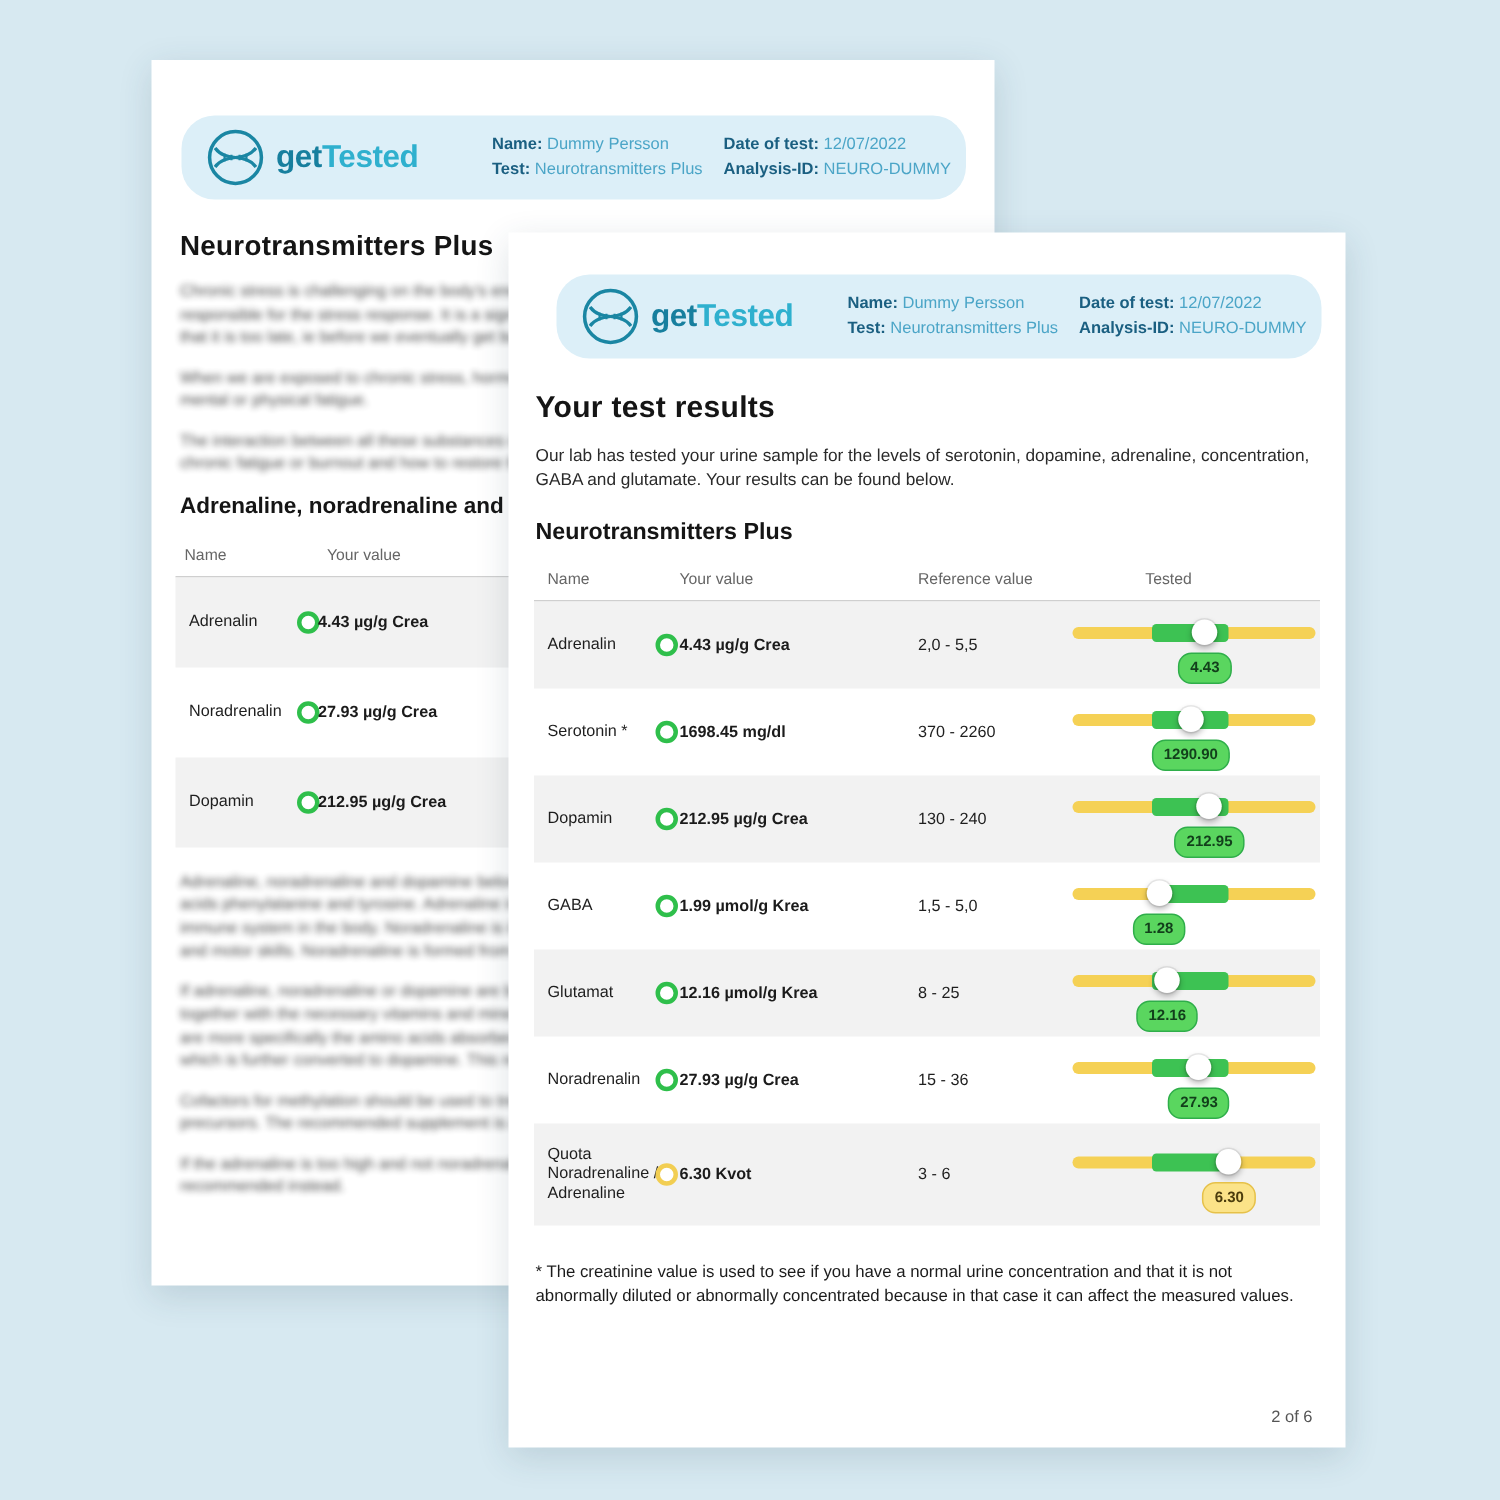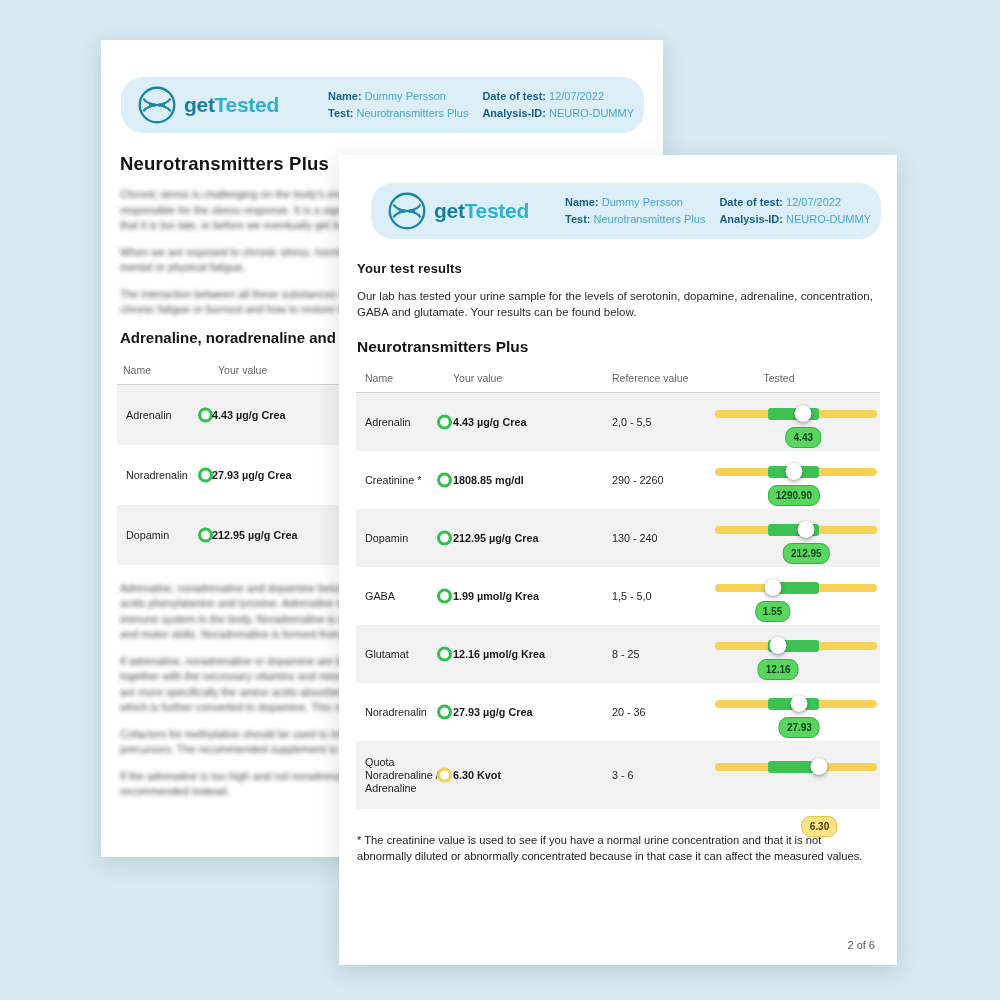--- a/index.html
+++ b/index.html
@@ -22,21 +22,21 @@
   #front-page .header-bar{margin:28px 0 0 32px;width:510px;}
   .logo{display:flex;align-items:center;margin-left:16px;}
   .logo svg{width:40px;height:40px;margin-right:7px;}
   .logo-text{font-size:21px;font-weight:bold;letter-spacing:-.3px;}
   .logo-get{color:#177f9e;}
   .logo-tested{color:#2fb0ce;}
   .hdr-info{display:flex;margin-left:auto;margin-right:10px;gap:14px;font-size:11px;line-height:17px;white-space:nowrap;}
   .hdr-info b{color:#1a5f81;}
   .hdr-info span.v{color:#4ba5c7;}
 
-  h1.doc-title{font-size:13px;font-weight:bold;color:#151515;margin:22px 0 12px 18px;letter-spacing:.2px;}
+  h1.doc-title{font-size:20px;font-weight:bold;color:#151515;margin:22px 0 12px 18px;letter-spacing:.2px;}
   #back-page h1.doc-title{margin:20px 0 0 19px;font-size:18.5px;}
   h2.section{font-size:15.5px;font-weight:bold;color:#151515;margin:18px 0 0 18px;}
   #back-page h2.section{margin:15px 0 0 19px;font-size:15px;}
   p.intro{font-size:11.5px;line-height:16px;color:#2a2a2a;margin:9px 18px 0 18px;max-width:524px;}
 
   
   .blur-block{margin-left:19px;max-width:516px;}
   .blur-block p{
     font-size:10.8px;line-height:15.5px;color:#3c3c3c;margin:0 0 11px 0;
     filter:blur(2.3px);opacity:.92;
@@ -64,21 +64,21 @@
 
   
   .c-scale{left:359px;width:162px;height:40px;}
   .track{position:absolute;left:0;top:8px;height:8px;width:100%;background:#f5d155;border-radius:5px;}
   .seg{position:absolute;top:6px;height:12px;background:#3dc253;border-radius:3px;}
   .handle{position:absolute;top:3px;width:17px;height:17px;border-radius:50%;background:#fff;
     transform:translateX(-50%);box-shadow:0 0 0 1px rgba(0,0,0,.07),0 2px 4px rgba(0,0,0,.30);}
   .badge{position:absolute;top:25px;transform:translateX(-50%);font-size:10px;font-weight:bold;
     padding:4px 7px;border-radius:9px;white-space:nowrap;}
   .badge.green{background:#5ad65f;border:1px solid #2fae4a;color:#123f1b;}
-  .badge.yellow{background:#fbe388;border:1px solid #e6c149;color:#4c3d0d;margin-top:36px;}
+  .badge.yellow{background:#fbe388;border:1px solid #e6c149;color:#4c3d0d;}
 
   .footnote{font-size:11.2px;line-height:15.5px;color:#1c1c1c;margin:24px 18px 0 18px;max-width:526px;}
   .pagenum{position:absolute;right:22px;bottom:14px;font-size:11px;color:#555;}
 </style>
 </head>
 <body>
 
 <div class="page" id="back-page">
   <div class="header-bar">
     <div class="logo">
@@ -182,24 +182,24 @@
         <div class="cell c-val">4.43 µg/g Crea</div>
         <div class="cell c-ref">2,0 - 5,5</div>
         <div class="cell c-scale">
           <div class="track"></div>
           <div class="seg" style="left: 33%; width: 31%;"></div>
           <div class="handle" style="left: 54.5%;"></div>
           <div class="badge green" style="left: 54.5%;">4.43</div>
         </div>
       </div>
       <div class="trow">
-        <div class="cell c-name">Creatinine *</div>
-        <div class="cell c-icon icon-green"></div>
-        <div class="cell c-val">1808.85 mg/dl</div>
-        <div class="cell c-ref">290 - 2260</div>
+        <div class="cell c-name">Serotonin *</div>
+        <div class="cell c-icon icon-green"></div>
+        <div class="cell c-val">1698.45 mg/dl</div>
+        <div class="cell c-ref">370 - 2260</div>
         <div class="cell c-scale">
           <div class="track"></div>
           <div class="seg" style="left: 33%; width: 31%;"></div>
           <div class="handle" style="left: 48.7%;"></div>
           <div class="badge green" style="left: 48.7%;">1290.90</div>
         </div>
       </div>
       <div class="trow shaded">
         <div class="cell c-name">Dopamin</div>
         <div class="cell c-icon icon-green"></div>
@@ -214,40 +214,40 @@
       </div>
       <div class="trow">
         <div class="cell c-name">GABA</div>
         <div class="cell c-icon icon-green"></div>
         <div class="cell c-val">1.99 µmol/g Krea</div>
         <div class="cell c-ref">1,5 - 5,0</div>
         <div class="cell c-scale">
           <div class="track"></div>
           <div class="seg" style="left: 33%; width: 31%;"></div>
           <div class="handle" style="left: 35.5%;"></div>
-          <div class="badge green" style="left: 35.5%;">1.55</div>
+          <div class="badge green" style="left: 35.5%;">1.28</div>
         </div>
       </div>
       <div class="trow shaded">
         <div class="cell c-name">Glutamat</div>
         <div class="cell c-icon icon-green"></div>
         <div class="cell c-val">12.16 µmol/g Krea</div>
         <div class="cell c-ref">8 - 25</div>
         <div class="cell c-scale">
           <div class="track"></div>
           <div class="seg" style="left: 33%; width: 31%;"></div>
           <div class="handle" style="left: 39%;"></div>
           <div class="badge green" style="left: 39%;">12.16</div>
         </div>
       </div>
       <div class="trow">
         <div class="cell c-name">Noradrenalin</div>
         <div class="cell c-icon icon-green"></div>
         <div class="cell c-val">27.93 µg/g Crea</div>
-        <div class="cell c-ref">20 - 36</div>
+        <div class="cell c-ref">15 - 36</div>
         <div class="cell c-scale">
           <div class="track"></div>
           <div class="seg" style="left: 33%; width: 31%;"></div>
           <div class="handle" style="left: 52.1%;"></div>
           <div class="badge green" style="left: 52.1%;">27.93</div>
         </div>
       </div>
       <div class="trow shaded tall">
         <div class="cell c-name">Quota Noradrenaline / Adrenaline</div>
         <div class="cell c-icon icon-yellow"></div>

